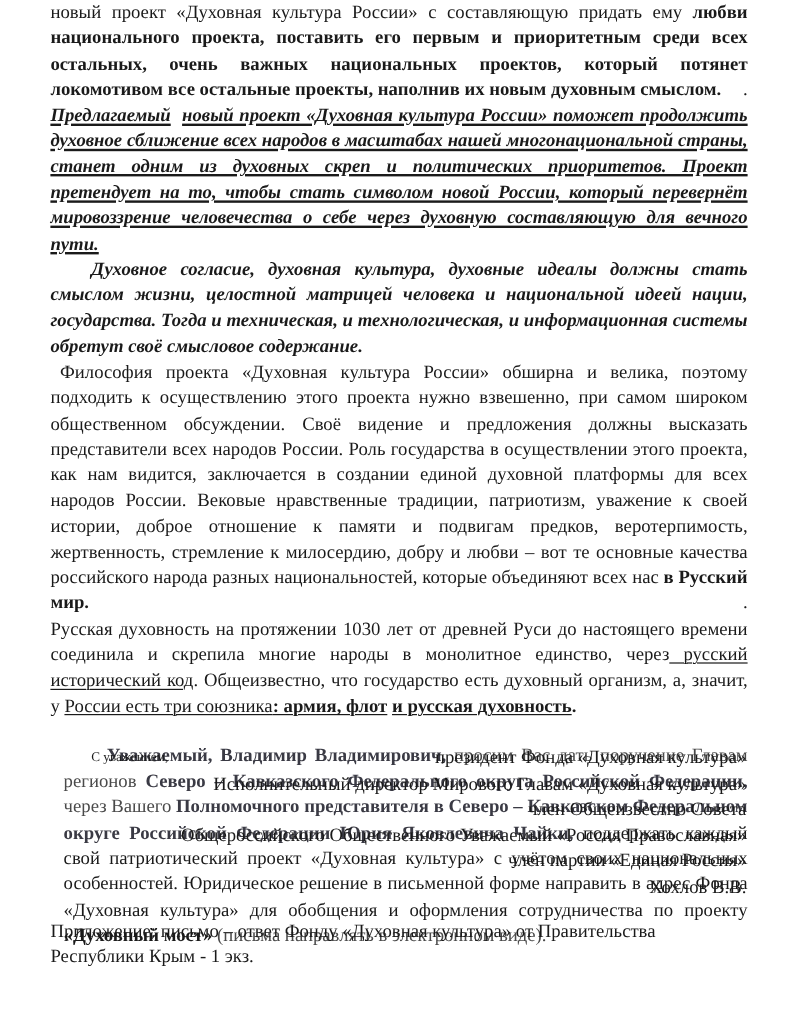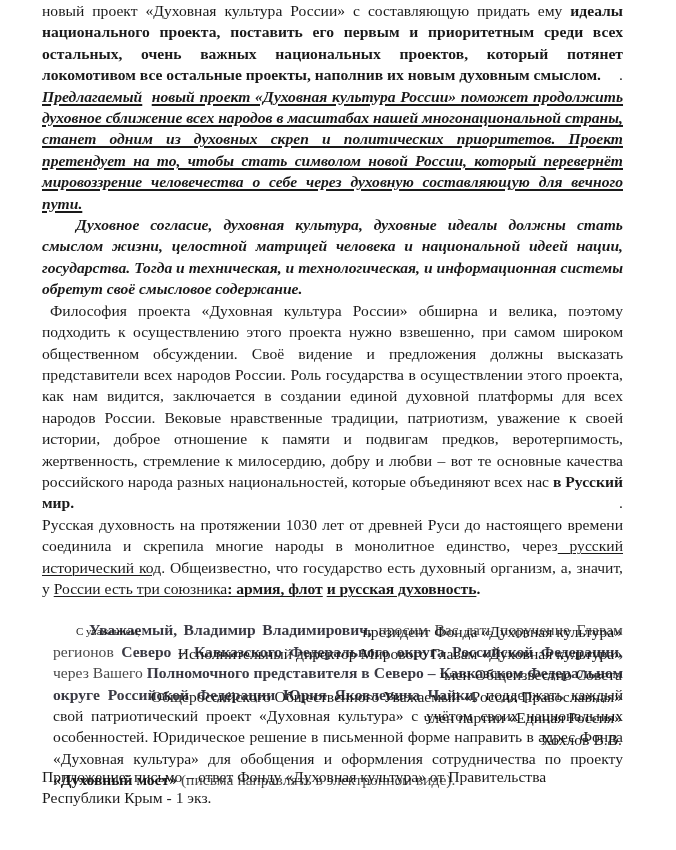--- a/index.html
+++ b/index.html
@@ -58,21 +58,21 @@
       font-size: 15.6px;
       line-height: 21.4px;
     }
   </style>
 </head>
 <body>
 
 <div class="page">
 
   <p class="p" style="margin-top:0;">
-    <span>новый проект «Духовная культура России» с составляющую придать ему </span><span class="b">идеалы национального проекта, поставить его первым и приоритетным среди всех остальных, очень важных национальных проектов, который потянет локомотивом все остальные проекты, наполнив их новым духовным смыслом.</span><span class="dot-right">.</span>
+    <span>новый проект «Духовная культура России» с составляющую придать ему </span><span class="b">любви национального проекта, поставить его первым и приоритетным среди всех остальных, очень важных национальных проектов, который потянет локомотивом все остальные проекты, наполнив их новым духовным смыслом.</span><span class="dot-right">.</span>
   </p>
 
   <p class="p bi">
     <span class="uu">Предлагаемый</span>&nbsp; <span class="uu">новый проект «Духовная культура России» поможет продолжить духовное сближение всех народов в масштабах нашей многонациональной страны, станет одним из духовных скреп и политических приоритетов. Проект претендует на то, чтобы стать символом новой России, который перевернёт мировоззрение человечества о себе через духовную составляющую для вечного пути.</span>
   </p>
 
   <p class="p bi ind">
     <span>Духовное согласие, духовная культура, духовные идеалы должны стать смыслом жизни, целостной матрицей человека и национальной идеей нации, государства. Тогда и техническая, и технологическая, и информационная системы обретут своё смысловое содержание.</span>
   </p>
 

